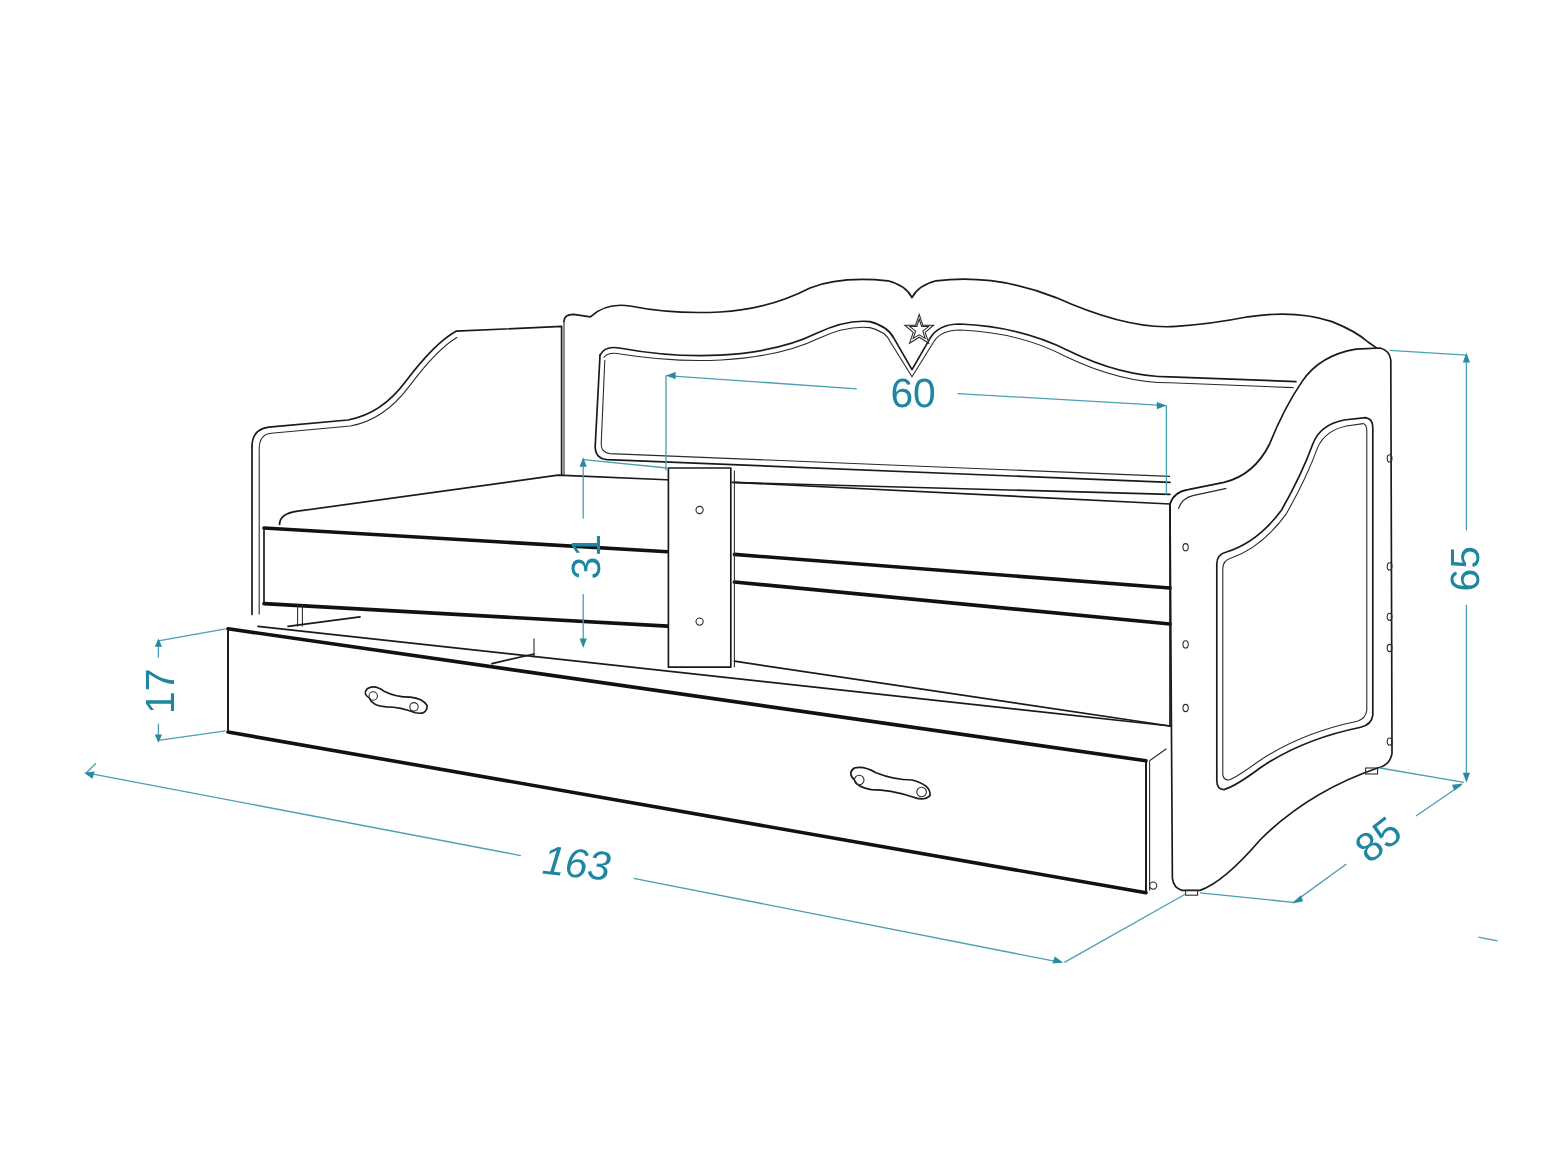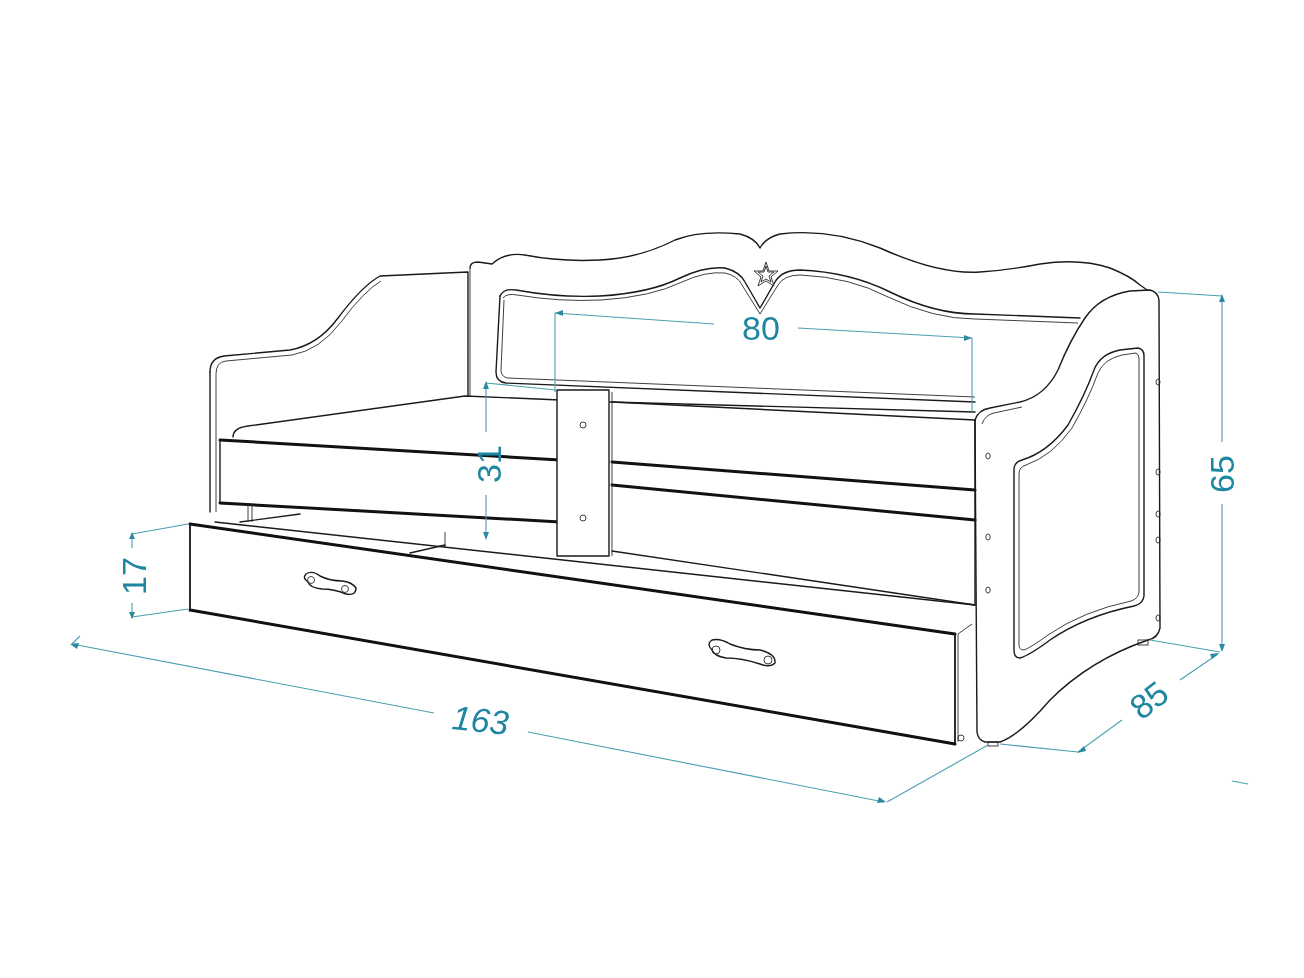--- a/index.html
+++ b/index.html
@@ -174,21 +174,21 @@
     <line class="dim" x1="1158" y1="292" x2="1222" y2="296"></line>
     <line class="dim" x1="1222" y1="296" x2="1222" y2="442"></line>
     <line class="dim" x1="1222" y1="504" x2="1222" y2="650"></line>
     <polygon class="dim-arrow" points="1222,294 1219,302 1225,302"></polygon>
     <polygon class="dim-arrow" points="1222,652 1219,644 1225,644"></polygon>
   </g>
 
   <line class="dim" x1="1232" y1="781" x2="1248" y2="784"></line>
 </svg>
 
-<div class="dim-label" style="left:742px; top:311px;">80</div>
+<div class="dim-label" style="left:742px; top:311px;">60</div>
 
 <div class="dim-label" style="left:470px; top:447px; transform: rotate(-90deg);">31</div>
 
 <div class="dim-label" style="left:115px; top:559px; transform: rotate(-90deg);">17</div>
 
 <div class="dim-label italic" style="left:452px; top:703px; transform: rotate(6deg);">163</div>
 
 <div class="dim-label" style="left:1130px; top:683px; transform: rotate(-38deg);">85</div>
 
 <div class="dim-label" style="left:1203px; top:457px; transform: rotate(-90deg);">65</div>

